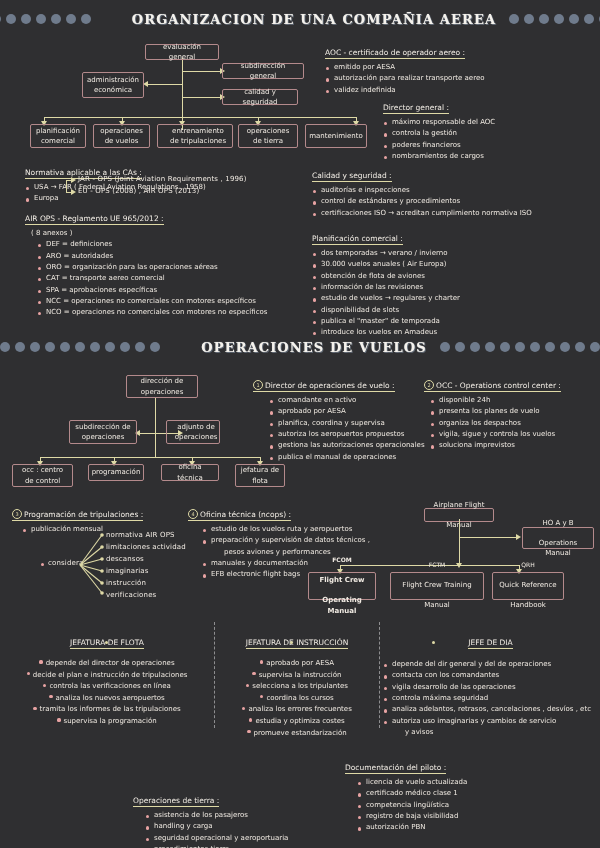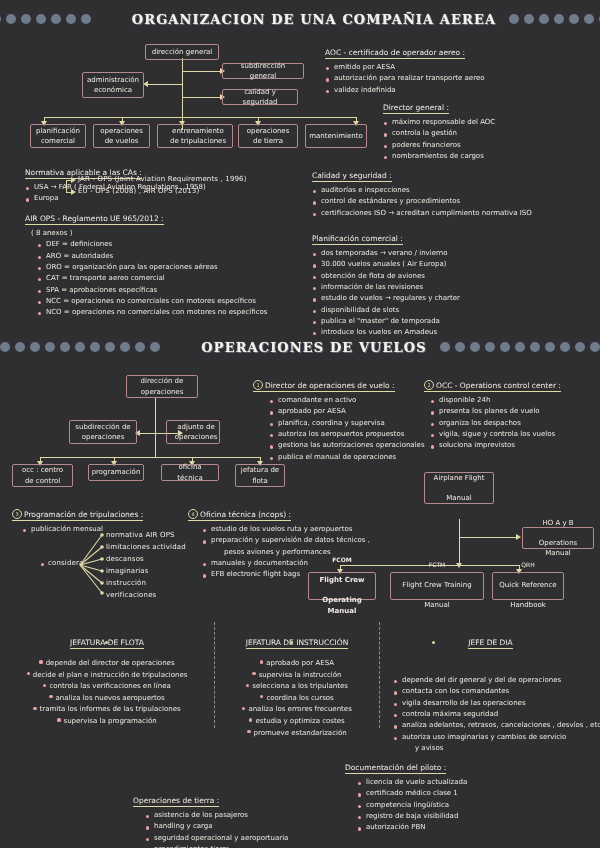--- a/index.html
+++ b/index.html
@@ -149,21 +149,21 @@
   <div class="ln lnv" style="left:182px;top:117px;height:7px;"></div>
   <div class="ln lnv" style="left:258px;top:117px;height:7px;"></div>
   <div class="ln lnv" style="left:356px;top:117px;height:7px;"></div>
   <div class="arw d" style="left:41px;top:121px;"></div>
   <div class="arw d" style="left:119px;top:121px;"></div>
   <div class="arw d" style="left:179px;top:121px;"></div>
   <div class="arw d" style="left:255px;top:121px;"></div>
   <div class="arw d" style="left:353px;top:121px;"></div>
 
   <div class="box" style="left:145px;top:44px;width:74px;height:16px;">
-      <span>dirección general</span>
+      <span>evaluación general</span>
     </div>
   <div class="box" style="left:222px;top:63px;width:82px;height:16px;">
       <span>subdirección general</span>
     </div>
   <div class="box" style="left:222px;top:89px;width:76px;height:16px;">
       <span>calidad y seguridad</span>
     </div>
   <div class="box" style="left:82px;top:72px;width:62px;height:26px;">
       <span>administración económica</span>
     </div>
@@ -392,21 +392,21 @@
     </div>
     <div style="padding-left:14px;">
       <div class="li">estudio de los vuelos      ruta  y  aeropuertos</div>
       <div class="li">preparación  y supervisión de datos técnicos ,</div>
       <div class="li cont">pesos  aviones  y  performances</div>
       <div class="li">manuales  y  documentación</div>
       <div class="li">EFB      electronic  flight  bags</div>
     </div>
   </div>
 
-  <div class="box" style="left:424px;top:472px;width:70px;height:32px;">
+  <div class="box" style="left:424px;top:508px;width:70px;height:14px;">
     <span>
       <span>Airplane  Flight</span><br>
       <span>Manual</span>
     </span>
   </div>
   <div class="box" style="left:522px;top:527px;width:72px;height:22px;">
     <span>
       <span>HO A y B</span><br>
       <span>Operations Manual</span>
     </span>
@@ -472,21 +472,21 @@
       <div class="cli"><i class="bul"></i><span>coordina  los  cursos</span></div>
       <div class="cli"><i class="bul"></i><span>analiza  los  errores  frecuentes</span></div>
       <div class="cli"><i class="bul"></i><span>estudia  y  optimiza  costes</span></div>
       <div class="cli"><i class="bul"></i><span>promueve  estandarización</span></div>
     </div>
   </div>
   <div class="ysmall" style="left:290px;top:641px;"></div>
 
   <div class="cblock" style="left:381px;top:630px;width:219px;text-align:left;">
     <div style="text-align:center;"><div class="hd">JEFE  DE  DIA</div></div>
-    <div style="margin-top:23px;padding-left:12px;">
+    <div style="margin-top:7px;padding-left:2px;">
       <div class="li">depende  del  dir  general  y  del  de  operaciones</div>
       <div class="li">contacta  con  los  comandantes</div>
       <div class="li">vigila  desarrollo  de  las  operaciones</div>
       <div class="li">controla  máxima  seguridad</div>
       <div class="li">analiza  adelantos, retrasos, cancelaciones , desvíos , etc</div>
       <div class="li">autoriza  uso  imaginarias  y  cambios  de  servicio</div>
       <div class="li cont">y  avisos</div>
     </div>
   </div>
   <div class="ysmall" style="left:432px;top:641px;"></div>

